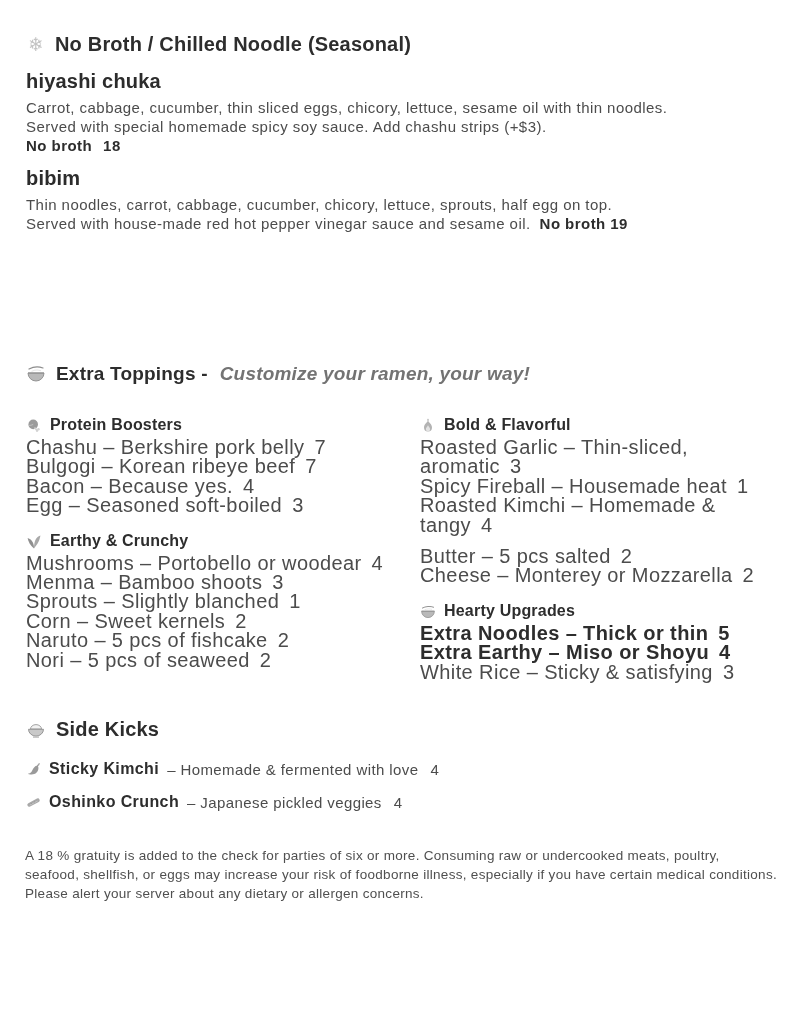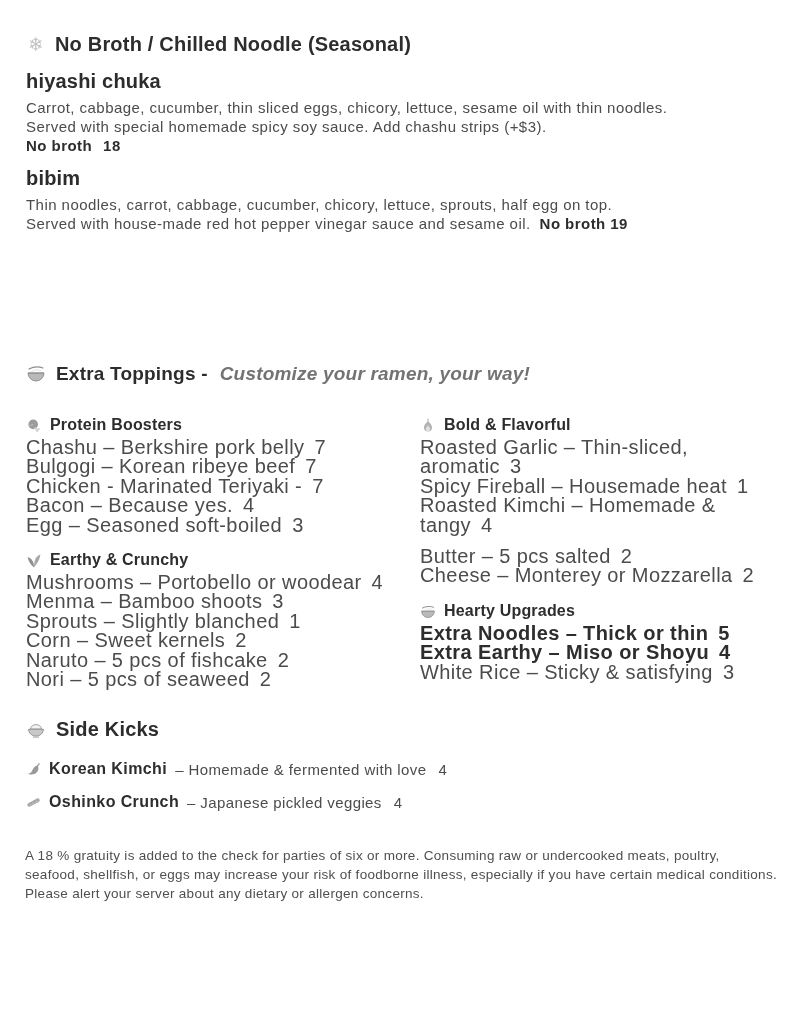--- a/index.html
+++ b/index.html
@@ -112,21 +112,20 @@
               <path d="M9 8c-2 1-4 1.5-6 1" stroke="#c9c9c9" stroke-width="1" fill="none"></path>
               <rect x="11.2" y="11.2" width="6" height="2.2" rx="1.1" transform="rotate(45 11.2 11.2)" fill="#d2d2d2"></rect>
               <circle cx="15.6" cy="14" r="1.5" fill="#d2d2d2"></circle>
               <circle cx="13.8" cy="15.8" r="1.5" fill="#d2d2d2"></circle>
             </svg>
           </span>
           <span>Protein Boosters</span>
         </div>
         <div class="item"><span>Chashu – Berkshire pork belly</span><span class="price">7</span></div>
         <div class="item"><span>Bulgogi – Korean ribeye beef</span><span class="price">7</span></div>
-        <div class="item"><span>Chicken - Marinated Teriyaki -</span><span class="price">7</span></div>
         <div class="item"><span>Bacon – Because yes.</span><span class="price">4</span></div>
         <div class="item"><span>Egg – Seasoned soft-boiled</span><span class="price">3</span></div>
       </div>
 
       <div class="subsection">
         <div class="subhead">
           <span class="icon">
             <svg width="16" height="16" viewBox="0 0 20 20">
               <path d="M10 18C10 10 12 4 18 2c-1 6-3 10-8 16z" fill="#a8a8a8"></path>
               <path d="M10 18C10 12 8 7 2 5c1 5 3 9 8 13z" fill="#8f8f8f"></path>
@@ -199,21 +198,21 @@
       <span class="section-title">Side Kicks</span>
     </div>
 
     <div class="side-item side-item-1">
       <span class="icon">
         <svg width="15" height="15" viewBox="0 0 20 20">
           <path d="M15.5 4.5c1.2-.2 2-1.3 2-2.5" stroke="#8d8d8d" stroke-width="1.4" fill="none" stroke-linecap="round"></path>
           <path d="M15.5 4.5c2.5 3.5.5 9.5-4.5 11.5-4 1.6-8.5-.5-8.5-.5 2.2-.3 4.3-1.2 5.3-3.2 1.8-3.6 3.7-7.8 7.7-7.8z" fill="#9a9a9a"></path>
         </svg>
       </span>
-      <span class="side-name">Korean Kimchi</span>
+      <span class="side-name">Sticky Kimchi</span>
       <span class="side-desc">– Homemade &amp; fermented with love</span>
       <span class="price">4</span>
     </div>
 
     <div class="side-item side-item-2">
       <span class="icon">
         <svg width="15" height="15" viewBox="0 0 20 20">
           <rect x="1" y="7.6" width="18" height="5" rx="2.5" transform="rotate(-28 10 10)" fill="#a8a8a8"></rect>
           <path d="M5 13.5L15.5 8" stroke="#cfcfcf" stroke-width="0.9"></path>
           <circle cx="7" cy="11.2" r="0.6" fill="#7f7f7f"></circle>

